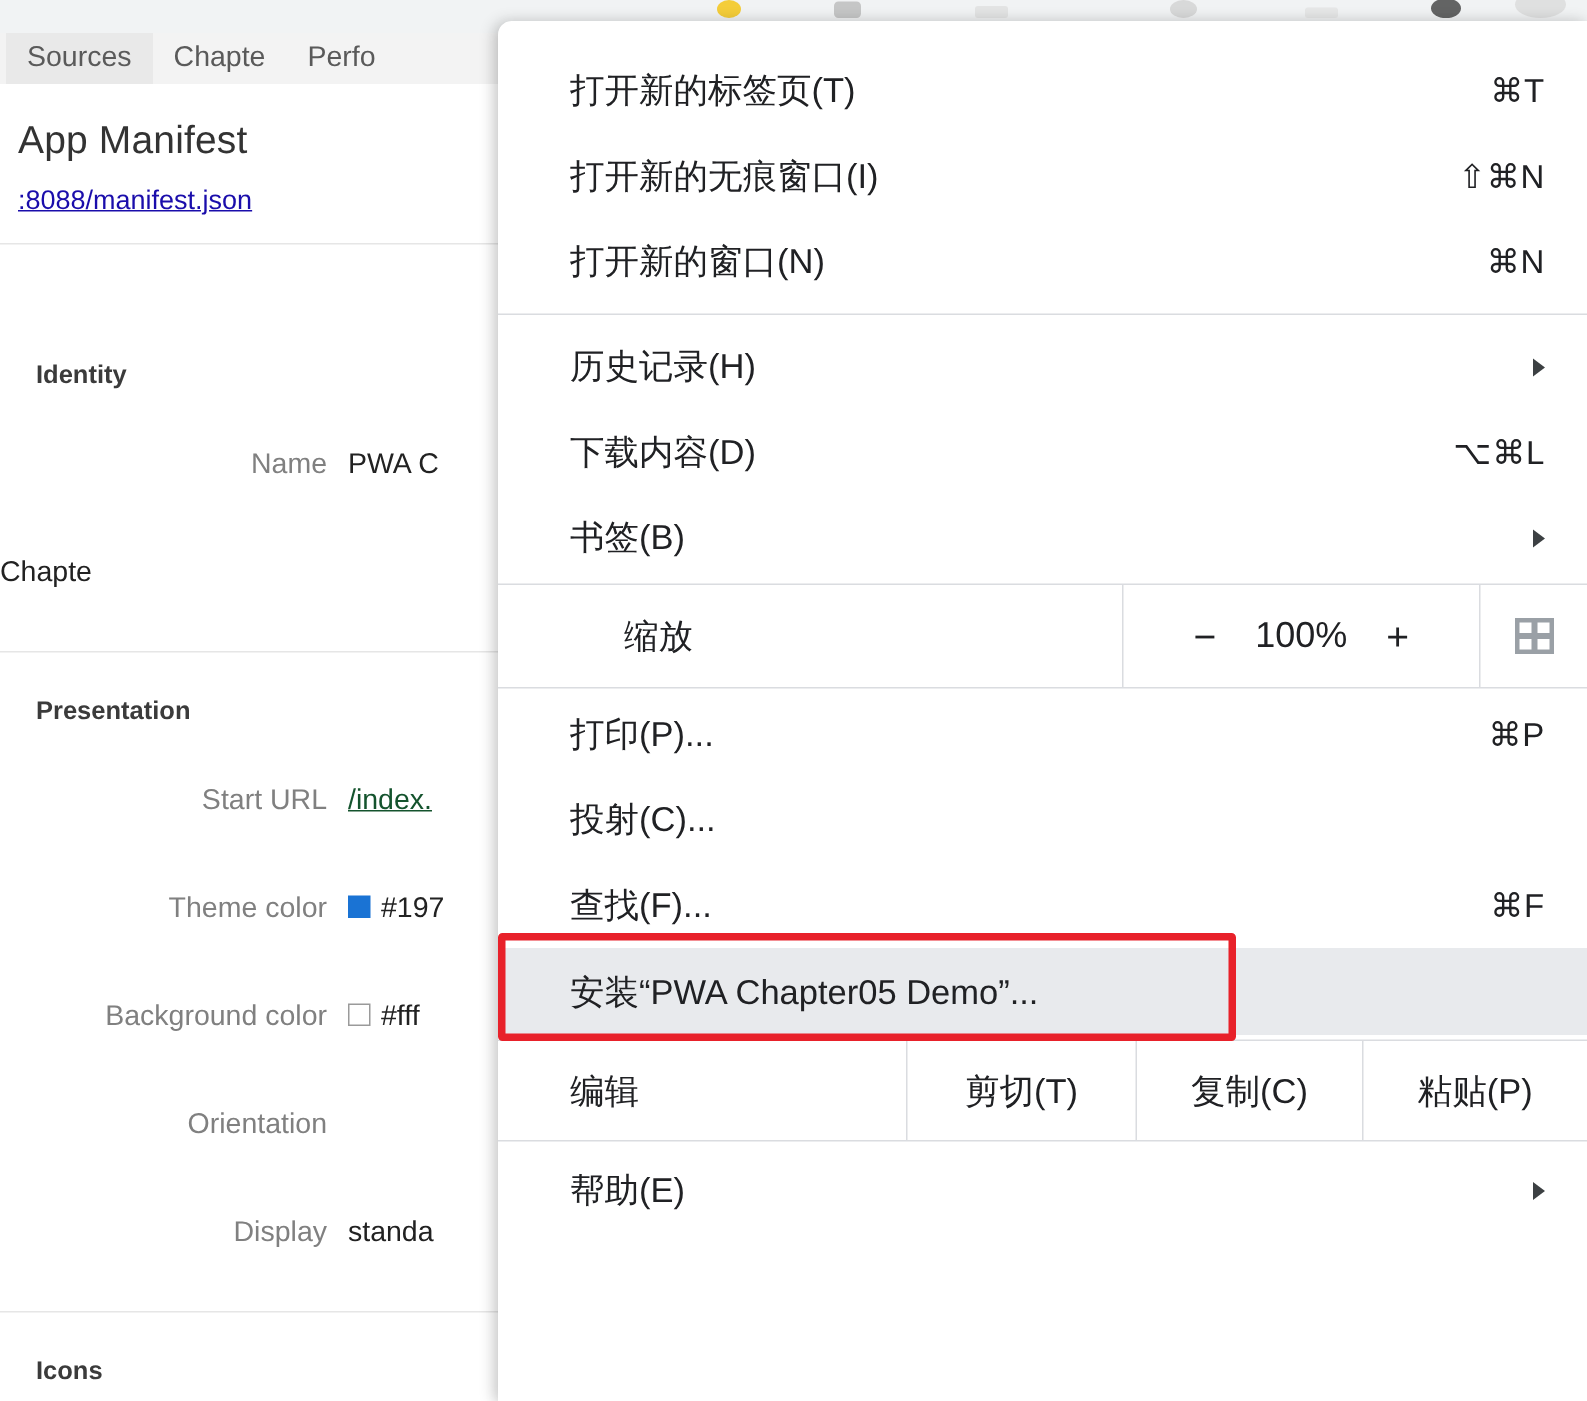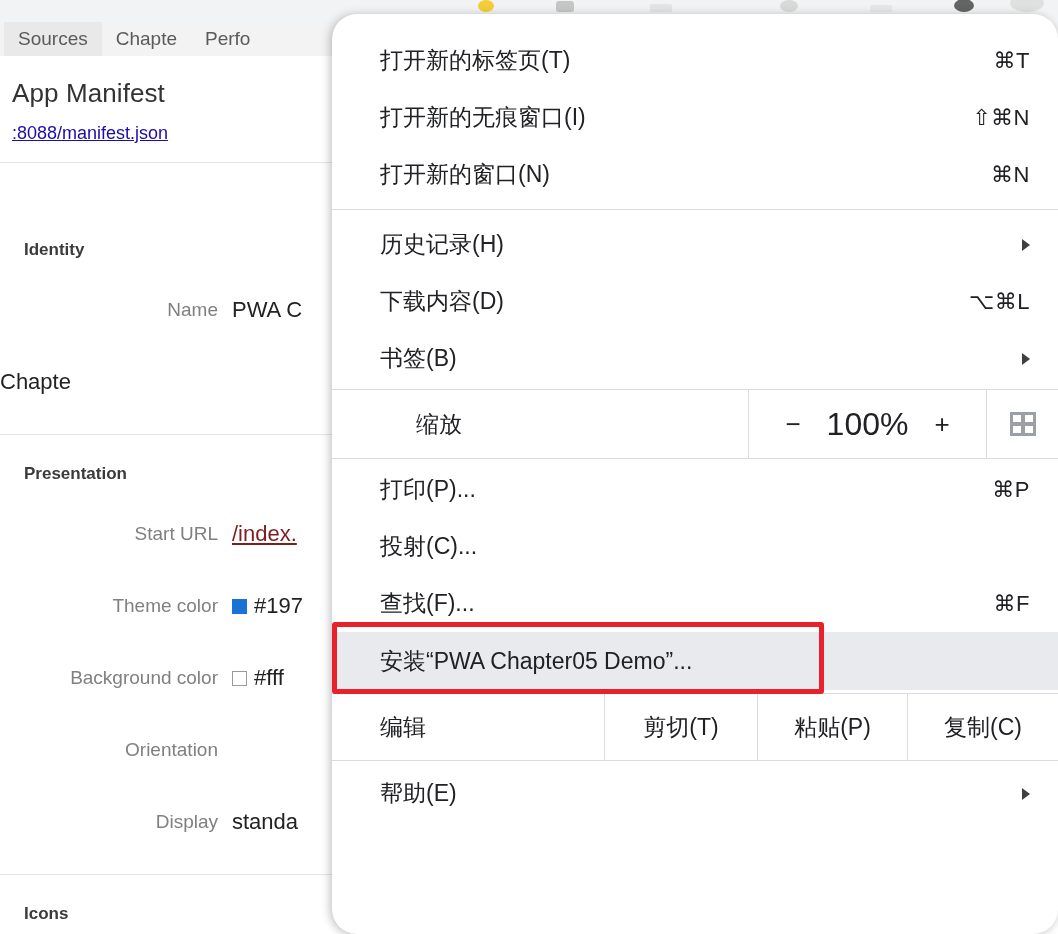--- a/index.html
+++ b/index.html
@@ -105,26 +105,26 @@
   .mf-label {
     width: 232px;
     text-align: right;
     font-size: 19px;
     color: #808080;
     padding-right: 14px;
     box-sizing: border-box;
     white-space: nowrap;
   }
   .mf-value {
-    font-size: 22px;
+    font-size: 19px;
     color: #222;
     white-space: nowrap;
   }
   .mf-value.link {
-    color: #7f1d1d;
+    color: #14532d;
     text-decoration: underline;
   }
   .swatch {
     display: inline-block;
     width: 15px; height: 15px;
     margin-right: 7px;
     vertical-align: -1px;
   }
   .swatch.blue { background: #1a73d4; }
   .swatch.white { background: #fff; border: 1px solid #9a9a9a; width: 13px; height: 13px; }
@@ -161,21 +161,20 @@
   #chrome-menu {
     position: absolute;
     left: 332px; top: 14px;
     width: 726px;
     height: 920px;
     background: #ffffff;
     border-top-left-radius: 9px;
     box-shadow: -3px 0 10px rgba(0,0,0,0.16), 0 3px 9px rgba(0,0,0,0.10);
     z-index: 100;
     overflow: hidden;
-    border-radius: 25px;
   }
   .menu-item {
     position: relative;
     height: 57px;
     display: flex;
     align-items: center;
     padding: 0 28px 0 48px;
     box-sizing: border-box;
     font-size: 23px;
     color: #202124;
@@ -227,21 +226,21 @@
     display: flex;
     align-items: center;
     justify-content: center;
     gap: 26px;
   }
   .zoom-btn {
     font-size: 26px;
     color: #202124;
     line-height: 1;
   }
-  .zoom-level { font-size: 32px; color: #202124; }
+  .zoom-level { font-size: 24px; color: #202124; }
 
   .fullscreen-icon {
     position: relative;
     width: 26px; height: 24px;
   }
   .fullscreen-icon span {
     position: absolute;
     width: 9px; height: 8px;
     border: 3px solid #9aa0a6;
   }
@@ -437,22 +436,22 @@
     <span class="mi-label">安装“PWA Chapter05 Demo”...</span>
     <span class="mi-spacer"></span>
   </div>
 
 
   <div class="menu-sep" style="margin:3px 0 0 0;"></div>
 
   <div class="menu-composite" style="height:66px;">
     <div class="mc-label" style="width:272px;">编辑</div>
     <div class="mc-cell" style="width:153px;">剪切(T)</div>
+    <div class="mc-cell" style="width:151px;">复制(C)</div>
     <div class="mc-cell" style="flex:1 1 auto;">粘贴(P)</div>
-    <div class="mc-cell" style="width:151px;">复制(C)</div>
   </div>
 
   <div class="menu-sep" style="margin:0 0 4px 0;"></div>
 
 
   <div class="menu-item">
     <span class="mi-label">帮助(E)</span>
     <span class="mi-spacer"></span>
     <span class="mi-arrow"></span>
   </div>

